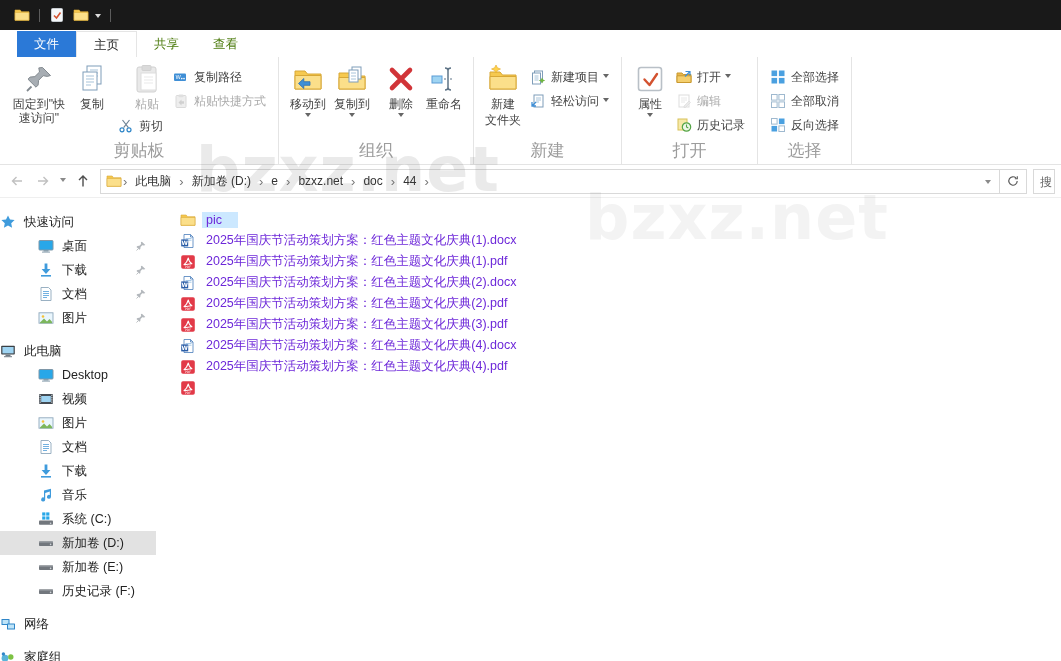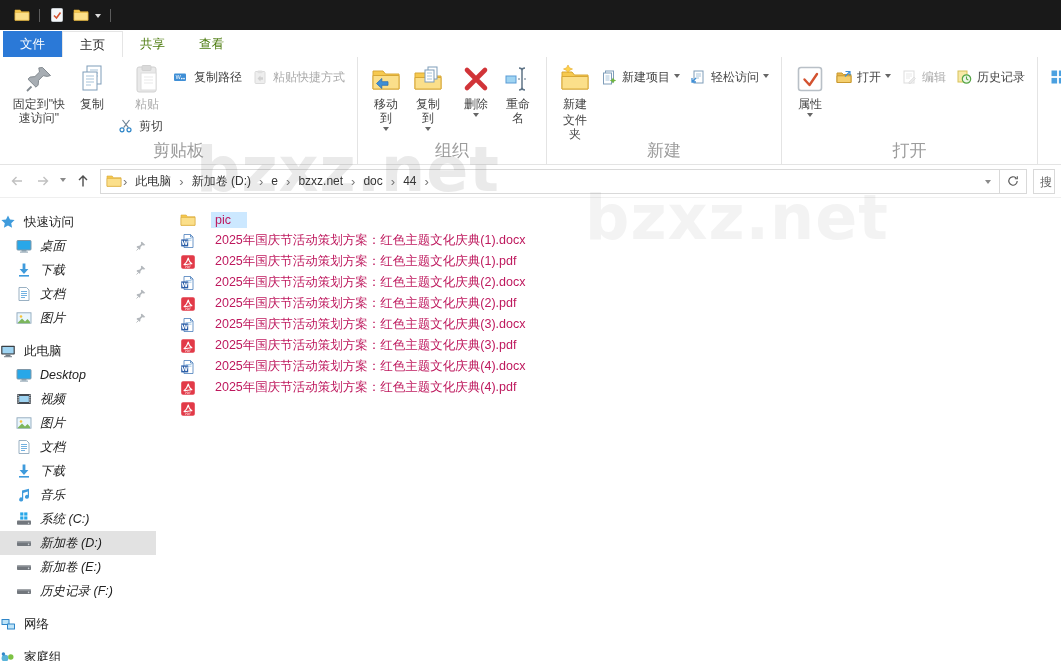--- a/index.html
+++ b/index.html
@@ -8,35 +8,35 @@
   .window { position:relative; width:1061px; height:661px; background:#fff; overflow:hidden; }
 
   
   .titlebar { height:30px; background:var(--titlebar-bg,#191919); display:flex; align-items:center; padding-left:10px; }
   .qat-btn { width:24px; height:22px; display:flex; align-items:center; justify-content:center; }
   .qat-btn svg { width:16px; height:16px; }
   .tb-sep { width:1px; height:13px; background:#5c5c5c; margin:0 5px; }
   .tb-chev { width:0; height:0; border:3.5px solid transparent; border-top:4px solid #dcdcdc; margin:4px 4px 0 2px; }
 
   
-  .tabrow { height:27px; background:#fff; display:flex; align-items:flex-end; padding-left:3px; }
+  .tabrow { height:27px; background:#fff; display:flex; align-items:flex-end; padding-left:17px; }
   .tab { height:26px; line-height:26px; padding:0 17px; font-size:12.5px; color:#4d7c0f; cursor:default; }
   .tab-file { background:var(--file-tab-blue,#2b79d7); color:#fff; }
   .tab.active { background:#fff; border:1px solid #e5e5e5; border-bottom:none; color:#1e1e1e; }
 
   
   .ribbon { height:108px; background:#fff; border-bottom:1px solid #e4e4e4; display:flex; align-items:stretch; position:relative; }
   .rgroup { position:relative; border-right:1px solid #e4e4e4; padding:3px 7px 17px 7px; }
   .rrow { display:flex; align-items:flex-start; height:100%; }
   .glabel { position:absolute; left:0; right:0; bottom:2px; text-align:center; color:#9c9c9c; font-size:17px; }
   .rbtn-large { display:flex; flex-direction:column; align-items:center; padding:3px 4px; min-width:42px; color:#444; cursor:default; }
   .i32 { width:32px; height:32px; display:block; }
   .i32 svg { width:32px; height:32px; }
   .rlab { font-size:12px; line-height:14px; text-align:center; margin-top:2px; word-break:break-all; }
-  .smallcol { display:flex; padding-top:5px; }
+  .smallcol { display:flex; flex-direction:column; padding-top:5px; }
   .rbtn-small { display:flex; align-items:center; height:24px; padding:0 5px; font-size:12px; color:#444; white-space:nowrap; cursor:default; }
   .i16 { width:16px; height:16px; display:inline-block; margin-right:5px; flex:none; }
   .i16 svg { width:16px; height:16px; }
   .icon16 { width:16px; height:16px; display:inline-block; flex:none; }
   .icon16 svg { width:16px; height:16px; display:block; }
   .car { width:0; height:0; border:3.5px solid transparent; border-top:4px solid #666; display:inline-block; }
   .car.below { margin-top:2px; }
   .car.right { margin-left:4px; }
   .disabled { color:#ababab !important; }
   .disabled .i32, .disabled .i16 { filter:grayscale(1) opacity(0.5); }
@@ -55,29 +55,29 @@
   .refreshbtn { width:27px; height:25px; border:1px solid #d9d9d9; border-left:none; display:flex; align-items:center; justify-content:center; flex:none; }
   .refreshbtn svg { width:14px; height:14px; }
   .searchbox { width:22px; height:25px; border:1px solid #d9d9d9; margin-left:6px; flex:none; overflow:hidden; white-space:nowrap; padding:4px 0 0 6px; color:#666; }
 
   
   .main { display:flex; height:463px; }
   .sidebar { width:156px; flex:none; padding-top:12px; overflow:hidden; }
   .side-row { height:24px; display:flex; align-items:center; cursor:default; }
   .side-row.sel { background:var(--sidebar-selected-gray,#e2e2e2); }
   .level1 { }
-  .level2 { padding-left:16px;font-style:italic; }
+  .level2 { padding-left:38px; }
   .side-lbl { margin-left:8px; color:#222; font-size:12.5px; white-space:nowrap; }
   .side-pin { margin-left:auto; margin-right:9px; width:12px; height:12px; opacity:.75; }
   .side-pin svg { width:12px; height:12px; }
   .side-gap { height:9px; }
 
   .filearea { flex:1; padding:11px 0 0 24px; background:#fff; }
   .file-row { height:21px; display:flex; align-items:center; cursor:default; width:max-content; }
-  .file-name { margin-left:15px; padding:1px 4px; color:#be185d; white-space:nowrap; font-size:12.5px; }
+  .file-name { margin-left:6px; padding:1px 4px; color:#6d28d9; white-space:nowrap; font-size:12.5px; }
   .file-name.sel { background:var(--selection-light-blue,#cce8ff); padding-right:16px; }
 
   
   .wm { position:absolute; font-size:62px; font-weight:bold; letter-spacing:1px; pointer-events:none; z-index:40;
         font-family:"DejaVu Sans","Liberation Sans",sans-serif; }
   .wm1 { left:196px; top:133px; color:rgba(90,90,90,0.13); }
   .wm2 { left:585px; top:181px; color:rgba(90,90,90,0.07); }
 </style>
 </head>
 <body>
@@ -651,67 +651,55 @@
                 <rect x="1.2" y="1.2" width="13.6" height="13.6" rx="1.8" fill="#e23a48"></rect>
                 <path d="M4 10.8c1.6-1.2 3.8-5 4.3-6.8.3 2 1.6 4.8 3.6 5.8-2.2.2-5.6.7-7.9 1z" fill="none" stroke="#fff" stroke-width="1.1" stroke-linejoin="round"></path>
                 <text x="8" y="13.8" font-size="3" fill="#fff" text-anchor="middle" font-family="DejaVu Sans">PDF</text>
               </svg>
             </span>
             <span class="file-name">2025年国庆节活动策划方案：红色主题文化庆典(2).pdf</span>
           </div>
           <div class="file-row">
             <span class="icon16">
               <svg viewBox="0 0 16 16">
+                <rect x="1.2" y="1.2" width="13.6" height="13.6" rx="1.8" fill="#e23a48"></rect>
+                <path d="M4 10.8c1.6-1.2 3.8-5 4.3-6.8.3 2 1.6 4.8 3.6 5.8-2.2.2-5.6.7-7.9 1z" fill="none" stroke="#fff" stroke-width="1.1" stroke-linejoin="round"></path>
+                <text x="8" y="13.8" font-size="3" fill="#fff" text-anchor="middle" font-family="DejaVu Sans">PDF</text>
+              </svg>
+            </span>
+            <span class="file-name">2025年国庆节活动策划方案：红色主题文化庆典(3).pdf</span>
+          </div>
+          <div class="file-row">
+            <span class="icon16">
+              <svg viewBox="0 0 16 16">
                 <path d="M4 1.5h6.5L13 4v10.5H4z" fill="#fff" stroke="#4a7ebb" stroke-width="0.8"></path>
                 <path d="M10.5 1.5V4H13" fill="none" stroke="#4a7ebb" stroke-width="0.8"></path>
                 <path d="M5.5 5.5h6M5.5 7.2h6" stroke="#9cc3e5" stroke-width="0.9"></path>
                 <rect x="1.2" y="6.4" width="7" height="7" fill="#2b5ea7"></rect>
                 <text x="4.7" y="12" font-size="5.8" fill="#fff" text-anchor="middle" font-weight="bold" font-family="DejaVu Sans">W</text>
               </svg>
             </span>
-            <span class="file-name">2025年国庆节活动策划方案：红色主题文化庆典(3).docx</span>
+            <span class="file-name">2025年国庆节活动策划方案：红色主题文化庆典(4).docx</span>
           </div>
           <div class="file-row">
             <span class="icon16">
               <svg viewBox="0 0 16 16">
                 <rect x="1.2" y="1.2" width="13.6" height="13.6" rx="1.8" fill="#e23a48"></rect>
                 <path d="M4 10.8c1.6-1.2 3.8-5 4.3-6.8.3 2 1.6 4.8 3.6 5.8-2.2.2-5.6.7-7.9 1z" fill="none" stroke="#fff" stroke-width="1.1" stroke-linejoin="round"></path>
                 <text x="8" y="13.8" font-size="3" fill="#fff" text-anchor="middle" font-family="DejaVu Sans">PDF</text>
               </svg>
             </span>
-            <span class="file-name">2025年国庆节活动策划方案：红色主题文化庆典(3).pdf</span>
-          </div>
-          <div class="file-row">
-            <span class="icon16">
-              <svg viewBox="0 0 16 16">
-                <path d="M4 1.5h6.5L13 4v10.5H4z" fill="#fff" stroke="#4a7ebb" stroke-width="0.8"></path>
-                <path d="M10.5 1.5V4H13" fill="none" stroke="#4a7ebb" stroke-width="0.8"></path>
-                <path d="M5.5 5.5h6M5.5 7.2h6" stroke="#9cc3e5" stroke-width="0.9"></path>
-                <rect x="1.2" y="6.4" width="7" height="7" fill="#2b5ea7"></rect>
-                <text x="4.7" y="12" font-size="5.8" fill="#fff" text-anchor="middle" font-weight="bold" font-family="DejaVu Sans">W</text>
-              </svg>
-            </span>
-            <span class="file-name">2025年国庆节活动策划方案：红色主题文化庆典(4).docx</span>
+            <span class="file-name">2025年国庆节活动策划方案：红色主题文化庆典(4).pdf</span>
           </div>
           <div class="file-row">
             <span class="icon16">
               <svg viewBox="0 0 16 16">
                 <rect x="1.2" y="1.2" width="13.6" height="13.6" rx="1.8" fill="#e23a48"></rect>
                 <path d="M4 10.8c1.6-1.2 3.8-5 4.3-6.8.3 2 1.6 4.8 3.6 5.8-2.2.2-5.6.7-7.9 1z" fill="none" stroke="#fff" stroke-width="1.1" stroke-linejoin="round"></path>
                 <text x="8" y="13.8" font-size="3" fill="#fff" text-anchor="middle" font-family="DejaVu Sans">PDF</text>
               </svg>
             </span>
-            <span class="file-name">2025年国庆节活动策划方案：红色主题文化庆典(4).pdf</span>
-          </div>
-          <div class="file-row">
-            <span class="icon16">
-              <svg viewBox="0 0 16 16">
-                <rect x="1.2" y="1.2" width="13.6" height="13.6" rx="1.8" fill="#e23a48"></rect>
-                <path d="M4 10.8c1.6-1.2 3.8-5 4.3-6.8.3 2 1.6 4.8 3.6 5.8-2.2.2-5.6.7-7.9 1z" fill="none" stroke="#fff" stroke-width="1.1" stroke-linejoin="round"></path>
-                <text x="8" y="13.8" font-size="3" fill="#fff" text-anchor="middle" font-family="DejaVu Sans">PDF</text>
-              </svg>
-            </span>
           </div>
         </div>
     </div>
   </div>
 
 </div>
 
 </body></html>

